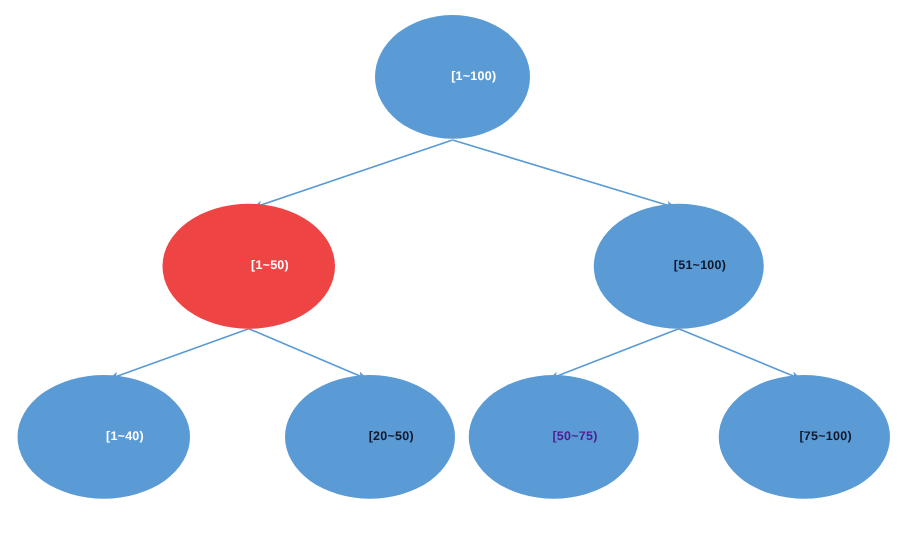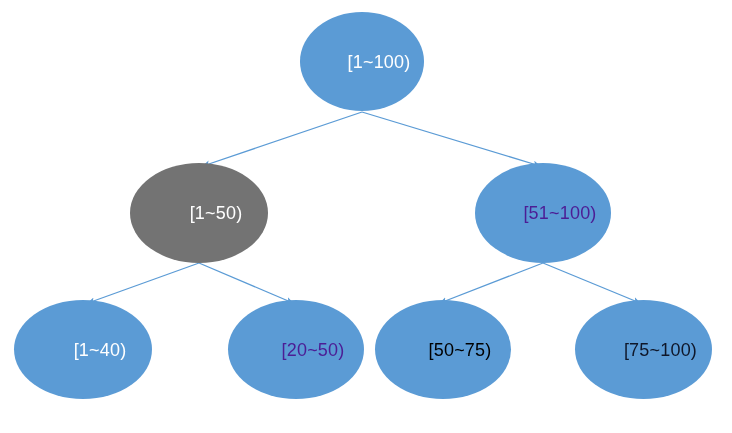--- a/index.html
+++ b/index.html
@@ -31,22 +31,22 @@
     display: flex;
     align-items: center;
     justify-content: center;
     border-radius: 50%;
     background: #5B9BD5;
     box-sizing: border-box;
   }
   .node-label {
     color: #ffffff;
     font-family: "Liberation Sans", sans-serif;
-    font-size: 18px;
-    font-weight: 400;
+    font-size: 10px;
+    font-weight: 700;
     letter-spacing: 0.2px;
     white-space: nowrap;
     line-height: 1;
     user-select: none;
     margin-left: 34px;
   }
 </style>
 </head>
 <body>
 
@@ -65,33 +65,33 @@
         <line x1="199" y1="263" x2="293" y2="303" stroke="#5B9BD5" stroke-width="1.3" marker-end="url(#arrowhead)"></line>
         <line x1="543" y1="263" x2="440" y2="303" stroke="#5B9BD5" stroke-width="1.3" marker-end="url(#arrowhead)"></line>
         <line x1="543" y1="263" x2="640" y2="303" stroke="#5B9BD5" stroke-width="1.3" marker-end="url(#arrowhead)"></line>
       </g>
   </svg>
 
   <div id="nodes">
       <div class="node" style="left: 300px; top: 12px; width: 124px; height: 99px; background: rgb(91, 155, 213);">
         <span class="node-label" style="color: rgb(255, 255, 255);">[1~100)</span>
       </div>
-      <div class="node" style="left: 130px; top: 163px; width: 138px; height: 100px; background: #737373;">
+      <div class="node" style="left: 130px; top: 163px; width: 138px; height: 100px; background: #ef4444;">
         <span class="node-label" style="color: rgb(255, 255, 255);">[1~50)</span>
       </div>
       <div class="node" style="left: 475px; top: 163px; width: 136px; height: 100px; background: rgb(91, 155, 213);">
-        <span class="node-label" style="color: #4c1d95;">[51~100)</span>
+        <span class="node-label" style="color: #0f172a;">[51~100)</span>
       </div>
       <div class="node" style="left: 14px; top: 300px; width: 138px; height: 99px; background: rgb(91, 155, 213);">
         <span class="node-label" style="color: rgb(255, 255, 255);">[1~40)</span>
       </div>
       <div class="node" style="left: 228px; top: 300px; width: 136px; height: 99px; background: rgb(91, 155, 213);">
-        <span class="node-label" style="color: #4c1d95;">[20~50)</span>
+        <span class="node-label" style="color: #0f172a;">[20~50)</span>
       </div>
       <div class="node" style="left: 375px; top: 300px; width: 136px; height: 99px; background: rgb(91, 155, 213);">
-        <span class="node-label" style="color: #000000;">[50~75)</span>
+        <span class="node-label" style="color: #4c1d95;">[50~75)</span>
       </div>
       <div class="node" style="left: 575px; top: 300px; width: 137px; height: 99px; background: rgb(91, 155, 213);">
         <span class="node-label" style="color: #0f172a;">[75~100)</span>
       </div>
     </div>
 
 </div>
 
 </body></html>

